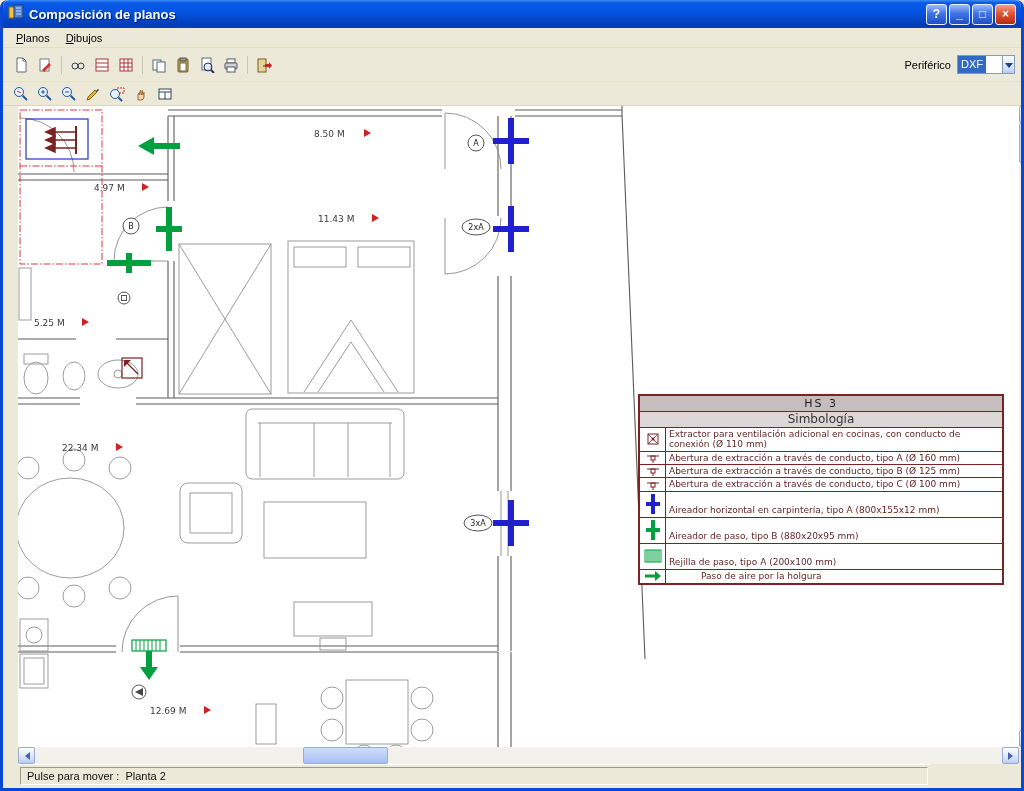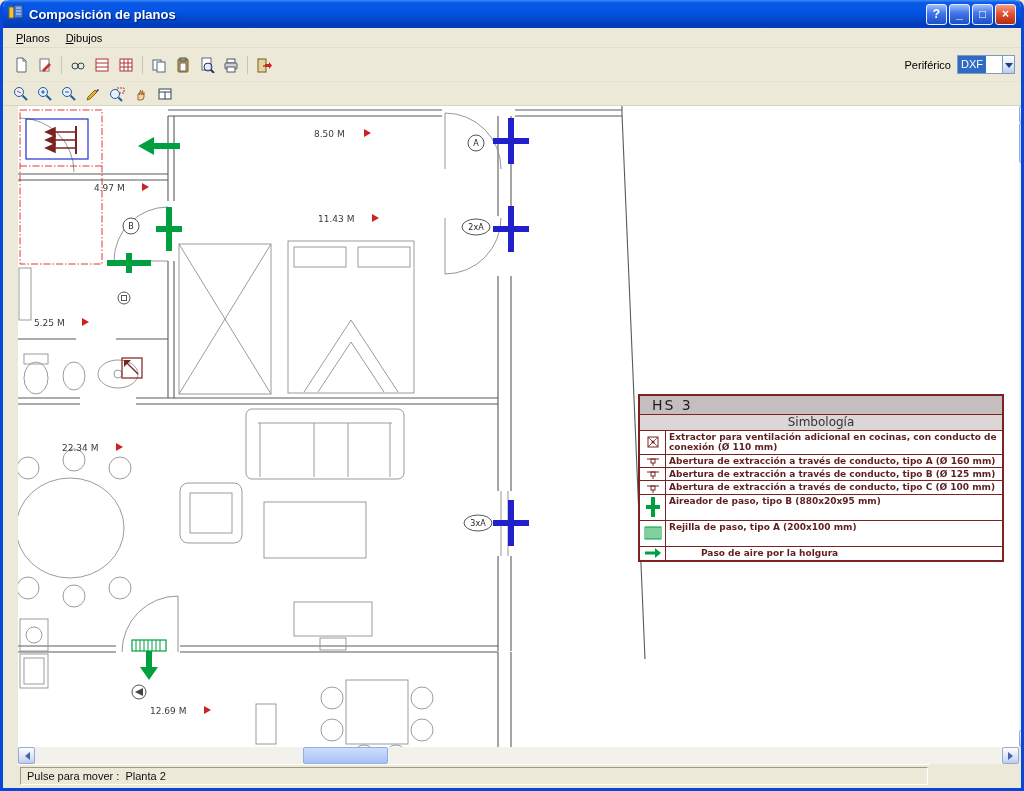--- a/index.html
+++ b/index.html
@@ -44,25 +44,25 @@
   .arr-down { width:0; height:0; border:4px solid transparent; border-top:5px solid #1b3e87; margin-top:5px; }
 
   
   .main { position:relative; height:682px; background:#ece9d8;margin-left:15px; }
   .canvas { position:absolute; left:0; top:0; width:1001px; height:641px; background:#fff; overflow:hidden; }
   .plan-svg { position:absolute; left:0; top:0; font-family:"DejaVu Sans", sans-serif; }
 
   
   .legend { position:absolute; left:620px; top:288px; width:366px; border:2px solid #7b2222;
     background:#fff; font-family:"DejaVu Sans", sans-serif; font-size:9px; color:#5f1f1f; }
-  .lg-title { background:#c6bebe; text-align:left; font-size:14px; color:#1c1c1c;
-    border-bottom:1px solid #7b2222; padding:1px 12px; letter-spacing:2px; }
+  .lg-title { background:#c6bebe; text-align:center; font-size:11px; color:#1c1c1c;
+    border-bottom:1px solid #7b2222; padding:1px 4px; letter-spacing:2px; }
   .lg-sub { background:#ddd6d6; text-align:center; border-bottom:1px solid #7b2222;
     font-size:12px; color:#333; padding:0 0 1px; }
-  .lg-row { display:flex; border-bottom:1px solid #7b2222; align-items:flex-start;font-weight:bold; }
+  .lg-row { display:flex; border-bottom:1px solid #7b2222; align-items:flex-end; }
   .lg-row:last-child { border-bottom:none;gap:32px; }
   .lg-ico { width:26px; align-self:stretch; border-right:1px solid #7b2222;
     display:flex; align-items:center; justify-content:center; flex-shrink:0; }
   .lg-txt { flex:1; padding:1px 3px; line-height:1.15; }
   .r-sm { min-height:13px; } .r-med { min-height:21px; } .r-tall { min-height:26px; }
 
   
   .vscroll { position:absolute; left:1001px; top:0; width:17px; height:641px; background:#f2f1ec; }
   .hscroll { position:absolute; left:0; top:641px; width:1001px; height:17px; background:#f2f1ec; }
   .sb-btn { position:absolute; width:17px; height:17px;
@@ -460,20 +460,29 @@
           <div class="lg-ico">
             <svg width="14" height="12" viewBox="0 0 14 12">
                 <path d="M1 4h12" stroke="#7b2222"></path>
                 <rect x="5" y="4" width="4" height="4" fill="none" stroke="#7b2222"></rect>
                 <path d="M7 8v3" stroke="#7b2222"></path>
               </svg>
           </div>
           <div class="lg-txt">Abertura de extracción a través de conducto, tipo C (Ø 100 mm)</div>
         </div>
 
+        <div class="lg-row r-tall">
+          <div class="lg-ico">
+            <svg width="18" height="20" viewBox="0 0 18 20">
+                <rect x="7" y="0" width="4" height="20" fill="#2020cc"></rect>
+                <rect x="2" y="8" width="14" height="4" fill="#2020cc"></rect>
+              </svg>
+          </div>
+          <div class="lg-txt">Aireador horizontal en carpintería, tipo A (800x155x12 mm)</div>
+        </div>
 
         <div class="lg-row r-tall">
           <div class="lg-ico">
             <svg width="18" height="20" viewBox="0 0 18 20">
                 <rect x="7" y="0" width="4" height="20" fill="#00a040"></rect>
                 <rect x="2" y="8" width="14" height="4" fill="#00a040"></rect>
               </svg>
           </div>
           <div class="lg-txt">Aireador de paso, tipo B (880x20x95 mm)</div>
         </div>

